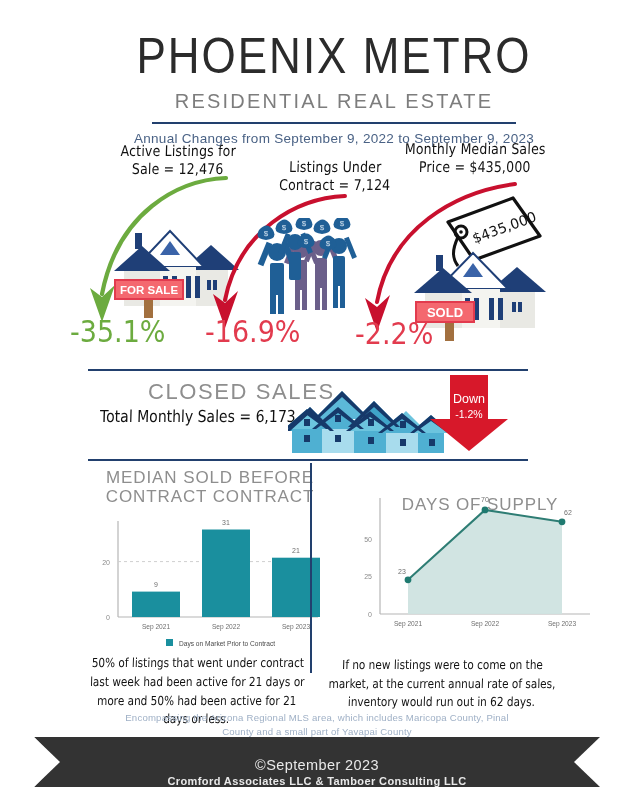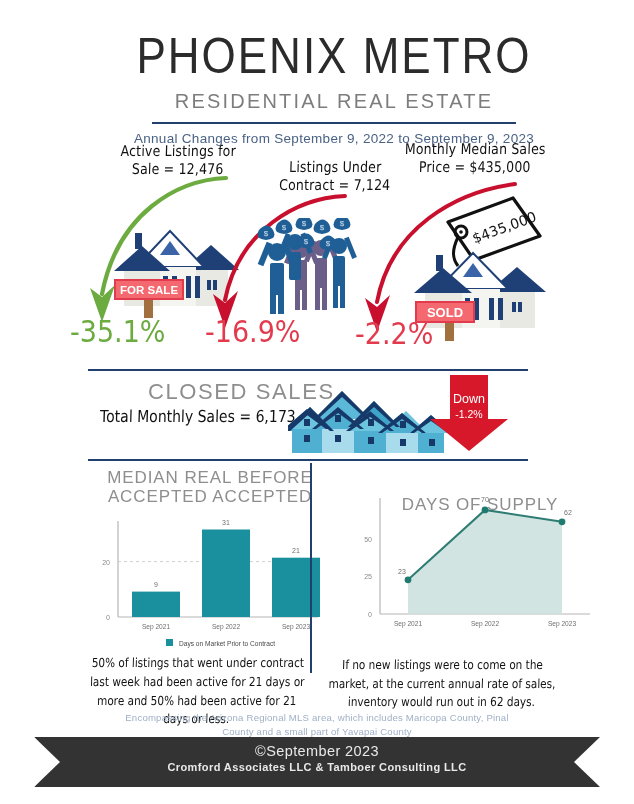--- a/index.html
+++ b/index.html
@@ -82,21 +82,21 @@
     position:absolute;width:634px;text-align:center;font-size:9.6px;
     color:#9fb0c6;line-height:1.5;letter-spacing:.2px;
   }
 
   
   .ribbon{
     position:absolute;left:34px;top:737px;width:566px;height:50px;
     background:#333333;color:#e9e9e9;text-align:center;
     clip-path:polygon(0 0,100% 0,100% 100%,0 100%,4.2% 50%);
   }
-  .ribbon-inner{padding-top:6px;}
+  .ribbon-inner{padding-top:20px;}
   .rib1{font-size:14.5px;letter-spacing:.4px;}
   .rib2{font-size:11px;letter-spacing:.4px;margin-top:2px;font-weight:bold;}
   .rib-notch-l{
     position:absolute;left:34px;top:737px;width:26px;height:50px;background:#fff;
     clip-path:polygon(0 0,100% 50%,0 100%);
   }
   .rib-notch-r{
     position:absolute;left:574px;top:737px;width:26px;height:50px;background:#fff;
     clip-path:polygon(100% 0,0 50%,100% 100%);
   }
@@ -326,22 +326,22 @@
 
   <svg width="86" height="78" style="position:absolute;left:430px;top:375px;">
     <polygon points="20,0 58,0 58,44 78,44 39,76 0,44 20,44" fill="#d7182a"></polygon>
     <text x="39" y="28" text-anchor="middle" fill="#ffffff" font-size="12.5" font-family="Liberation Sans, sans-serif">Down</text>
     <text x="39" y="43" text-anchor="middle" fill="#ffffff" font-size="10.5" font-family="Liberation Sans, sans-serif">-1.2%</text>
   </svg>
 
   <div class="rule" style="left:88px;top:459px;width:440px;"></div>
 
   <div class="ch-title" style="left:85px;top:468px;width:250px;">
-    <span>MEDIAN REAL BEFORE</span><br>
-    <span>ACCEPTED ACCEPTED</span>
+    <span>MEDIAN SOLD BEFORE</span><br>
+    <span>CONTRACT CONTRACT</span>
   </div>
 
   <svg width="260" height="140" style="position:absolute;left:80px;top:513px;">
 
     <line x1="38" y1="8" x2="38" y2="104" stroke="#b6b6b6" stroke-width="1.2"></line>
     <line x1="38" y1="104" x2="238" y2="104" stroke="#b6b6b6" stroke-width="1.2"></line>
 
     <line x1="38" y1="48.6" x2="238" y2="48.6" stroke="#cfcfcf" stroke-width="1" stroke-dasharray="3,3"></line>
 
     <text class="tick" x="30" y="107" text-anchor="end">0</text>

